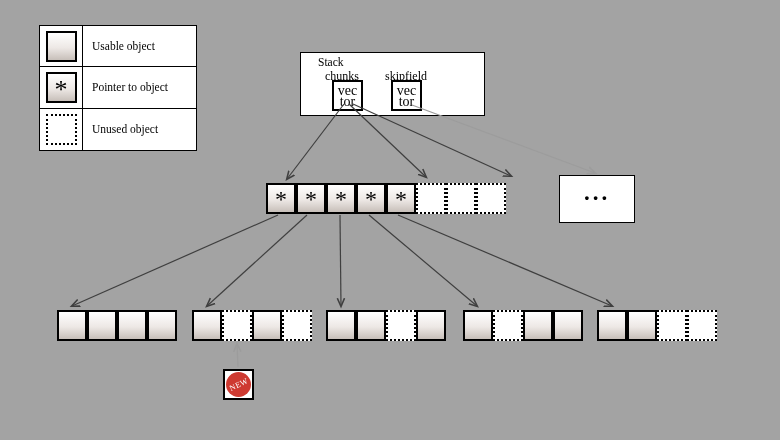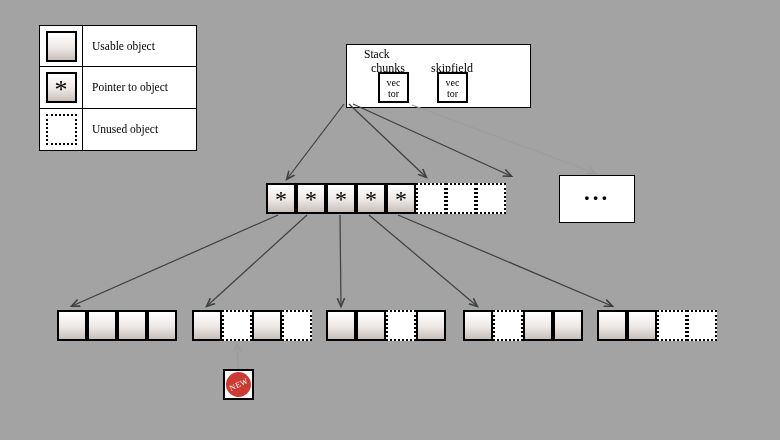--- a/index.html
+++ b/index.html
@@ -25,27 +25,27 @@
   .cell.object,.cell.pointer,.swatch.object,.swatch.pointer{
     border:2.5px solid #000;
     background:linear-gradient(to bottom,#ffffff 0%,#ede8e5 55%,#c7bfb9 100%);
   }
   .cell.unused,.swatch.unused{border:2px dotted #000;background:#fff;}
   .cell.pointer{font-size:24px;line-height:29px;text-align:center;}
   .swatch{width:31px;height:31px;box-sizing:border-box;}
   .swatch.pointer{font-size:26px;line-height:31px;text-align:center;}
 
   
-  #stack{left:300px;top:44px;width:185px;height:64px;margin-left:46px;}
+  #stack{left:300px;top:52px;width:185px;height:64px;}
   #stack-title{left:17px;top:3px;font-size:11.5px;}
   .col-label{top:16px;font-size:12px;}
   #label-chunks{left:24px;}
   #label-skipfield{left:84px;}
   .vector-box{top:27px;width:31px;height:31px;border:2px solid #000;box-sizing:border-box;
-    text-align:center;font-size:10px;line-height:11px;padding-top:3px;background:#fff;}
+    text-align:center;font-size:14px;line-height:11px;padding-top:3px;background:#fff;}
   #vector-chunks{left:31px;}
   #vector-skipfield{left:90px;}
 
   
   #heap{left:42px;top:155px;width:686px;height:198px;}
   #heap-label{left:10px;top:4px;font-size:11.5px;}
   #pointer-row{left:266px;top:183px;}
   #ellipsis-box{left:559px;top:175px;width:76px;height:48px;display:flex;
     align-items:center;justify-content:center;}
   #ellipsis-box span{font-weight:bold;font-size:23px;letter-spacing:3px;

